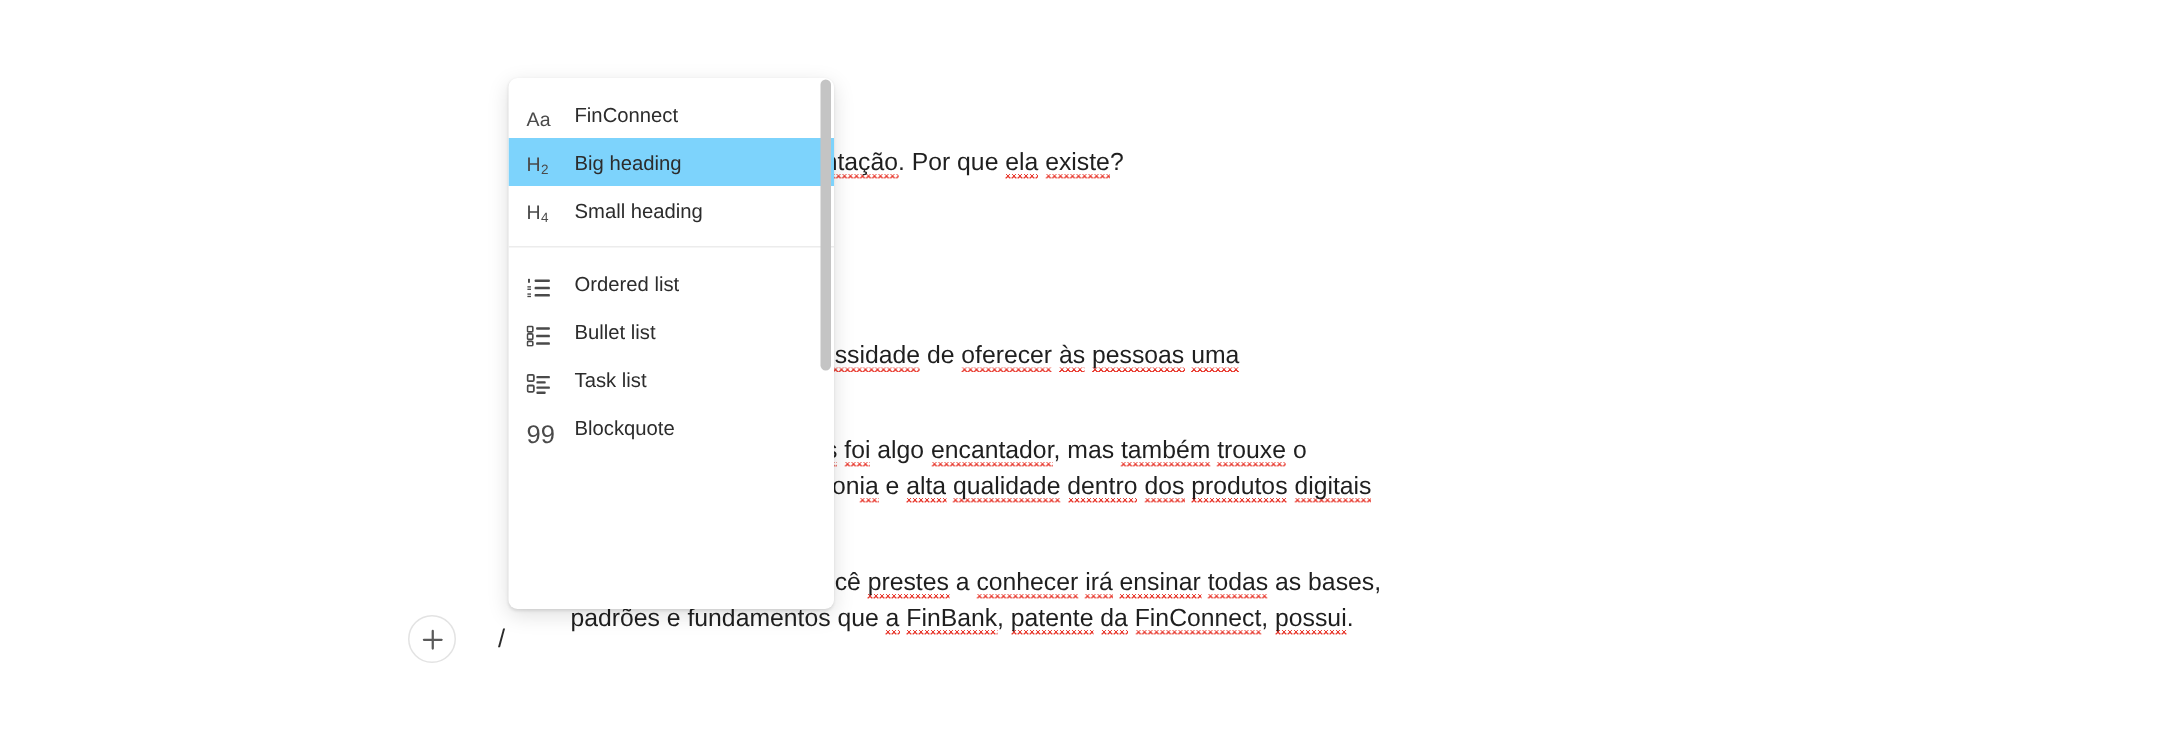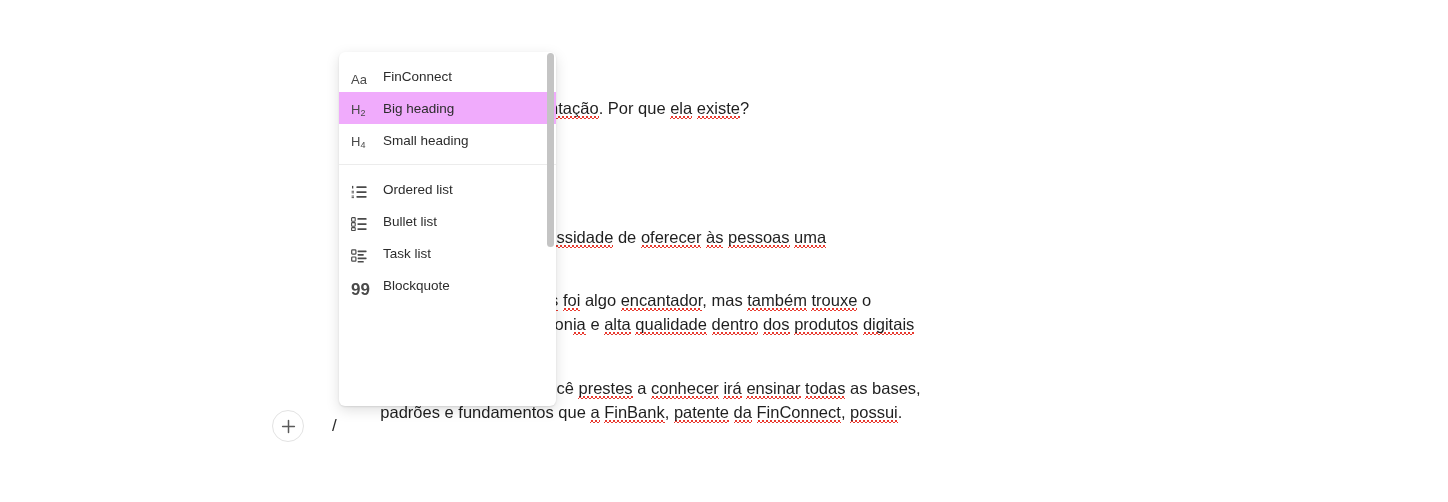--- a/index.html
+++ b/index.html
@@ -103,21 +103,21 @@
     margin: 0;
   }
   .menu-item {
     display: flex;
     align-items: center;
     height: 32px;
     padding: 0 10px 0 12px;
     box-sizing: border-box;
     cursor: pointer;
   }
-  .menu-item.selected { background: #f0abfc; }
+  .menu-item.selected { background: #7dd3fc; }
   .menu-item .mi-icon {
     width: 20px;
     height: 20px;
     margin-right: 12px;
     display: flex;
     align-items: flex-end;
     justify-content: flex-start;
     flex: 0 0 20px;
     color: #4a4a4a;
   }
@@ -129,21 +129,21 @@
     letter-spacing: .2px;
     line-height: 1;
   }
   .mi-icon .glyph sub {
     font-size: 9px;
     vertical-align: -2px;
   }
   .mi-icon .quote {
     font-family: "Liberation Sans", sans-serif;
     font-size: 17px;
-    font-weight: 700;
+    font-weight: 400;
     color: #4a4a4a;
     line-height: 1;
     position: relative;
     top: 3px;
   }
   .menu-item .mi-label {
     font-family: "Liberation Sans", sans-serif;
     font-size: 13.5px;
     color: #2c2c2c;
     white-space: nowrap;

